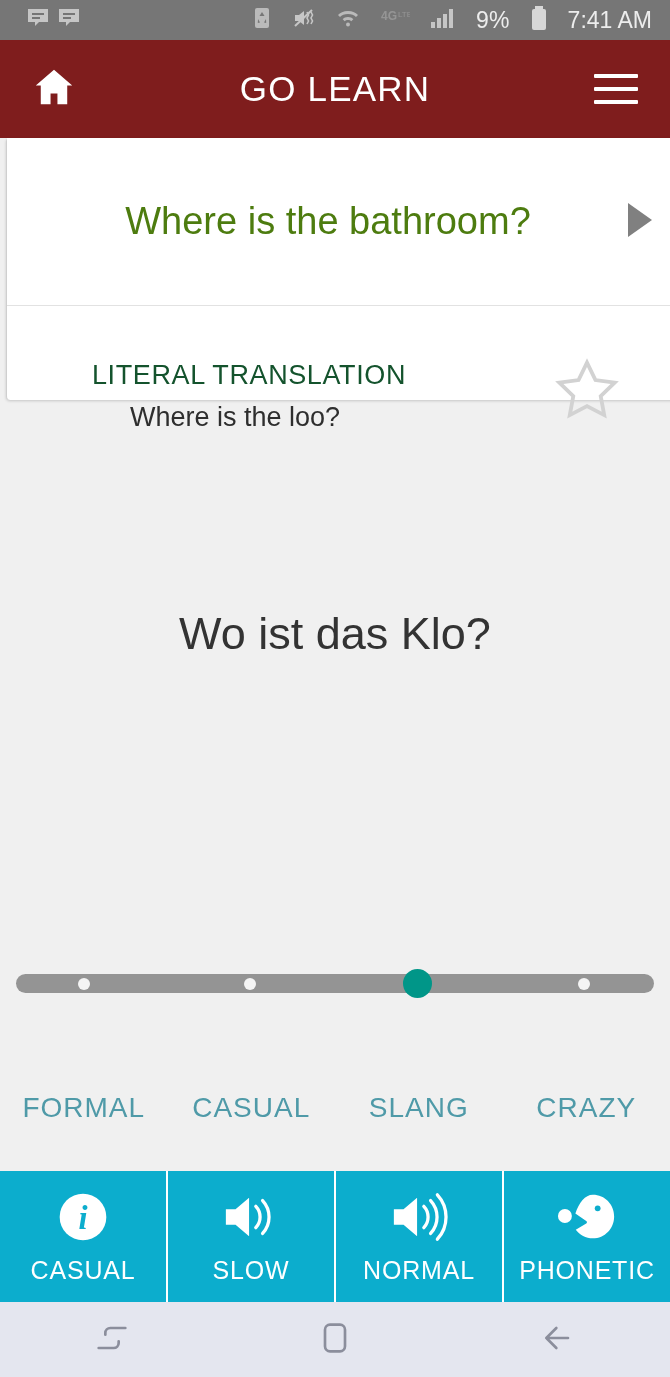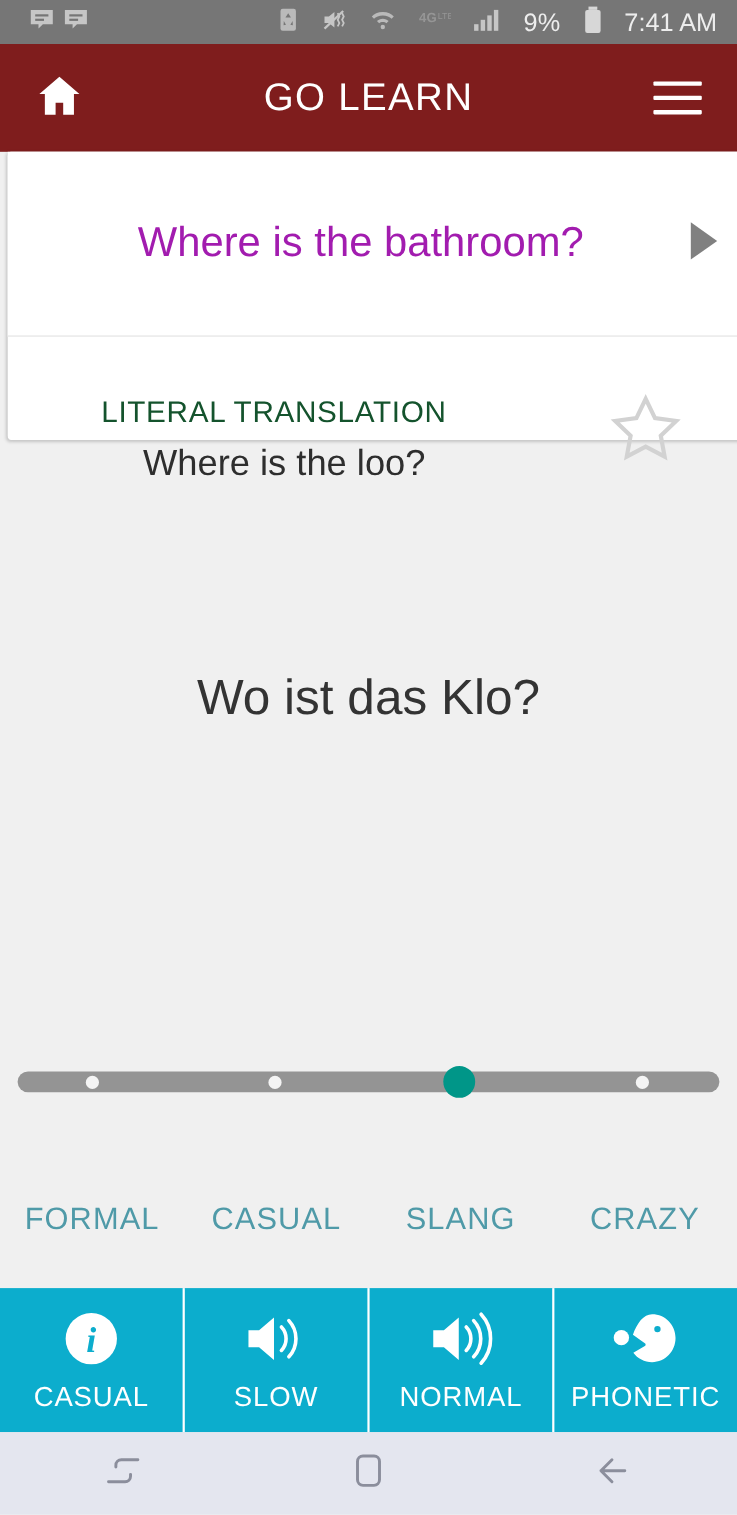--- a/index.html
+++ b/index.html
@@ -44,34 +44,34 @@
     border-left:1px solid #cfcfcf;
     border-radius:4px 0 0 4px;
     box-shadow:0 1px 3px rgba(0,0,0,.18);
   }
   .card-white {
     position:absolute; top:138px; left:7px; width:664px; height:168px;
     background:#ffffff; border-bottom:1px solid #e2e2e2;
     display:flex; align-items:center;
   }
   .phrase {
-    flex:1; text-align:center; color:#a21caf; font-size:38px; font-weight:400;
+    flex:1; text-align:center; color:#4d7c0f; font-size:38px; font-weight:400;
     padding-left:40px;
   }
   .next-arrow { width:62px; display:flex; align-items:center; justify-content:center; }
 
   
   .lit-wrap { position:absolute; top:330px; left:0; width:670px; }
   .lit-label {
     position:absolute; left:92px; top:30px;
     color:#14532d; font-size:27px; letter-spacing:.6px;
   }
   .lit-text {
     position:absolute; left:130px; top:72px;
-    color:#2e2e2e; font-size:33px;
+    color:#2e2e2e; font-size:27px;
   }
   .star-btn { position:absolute; right:48px; top:25px; width:70px; height:70px; }
 
   
   .main-translation {
     position:absolute; top:608px; left:0; width:670px;
     text-align:center; color:#333333; font-size:45px; font-weight:400;
   }
 
   

